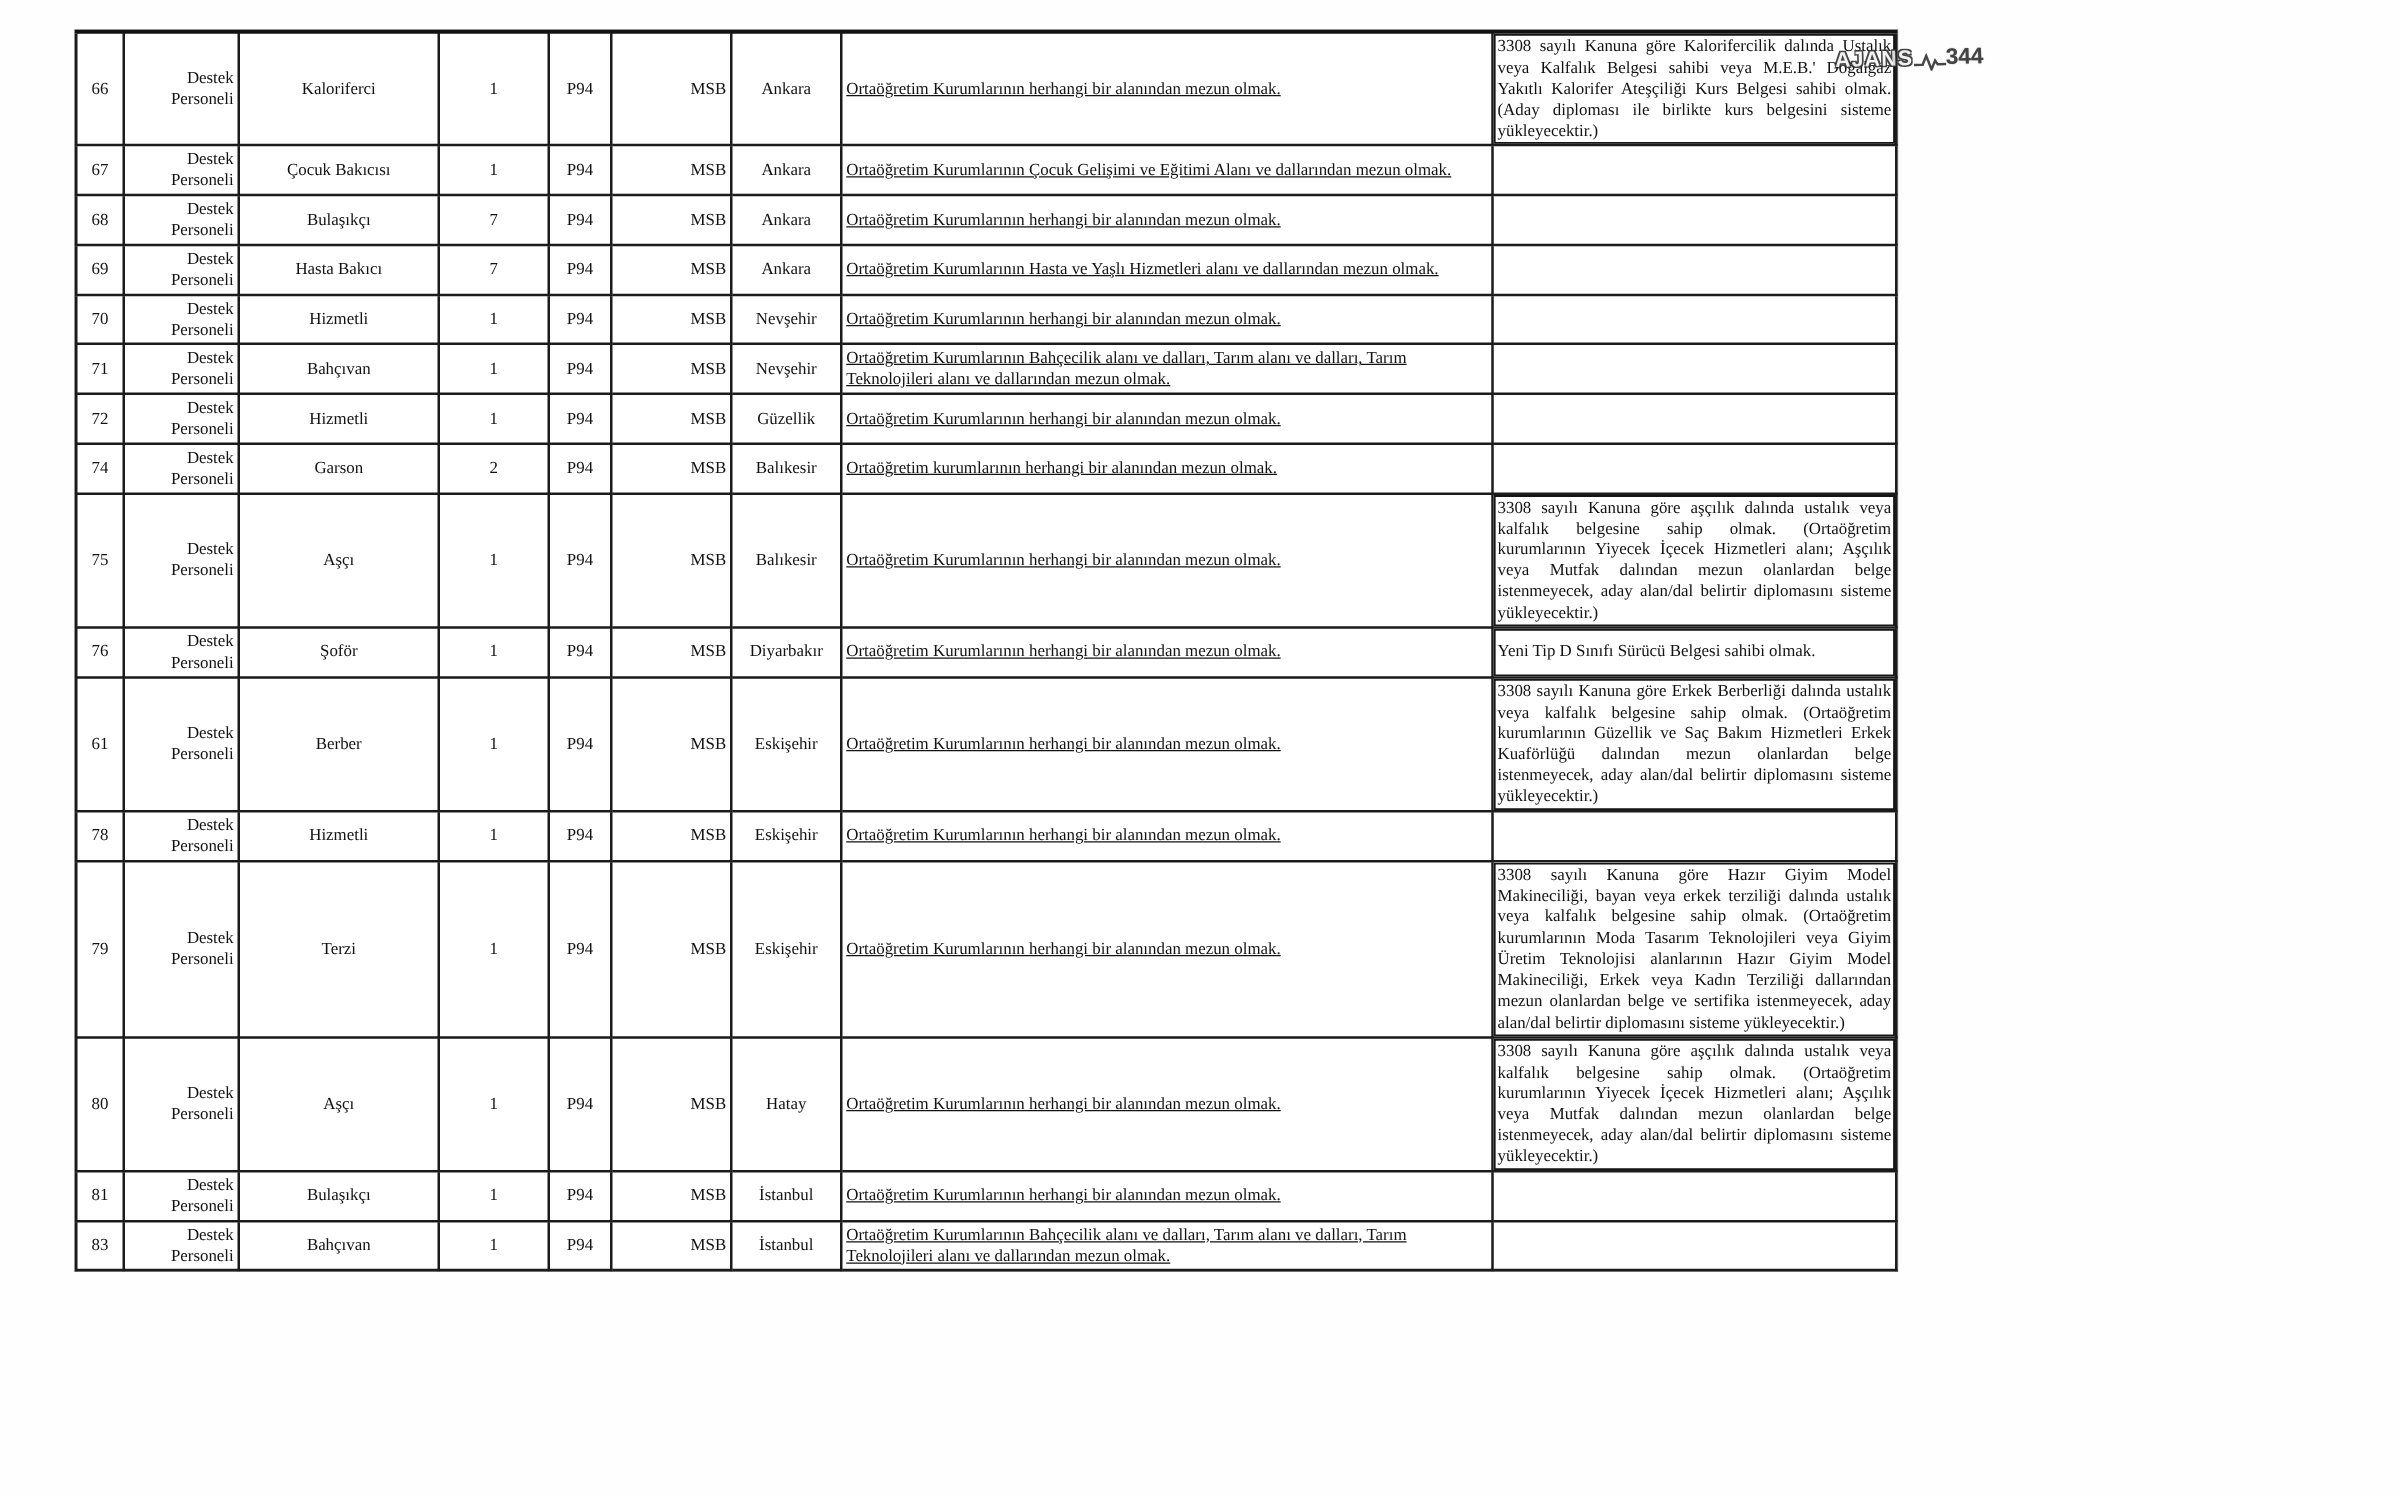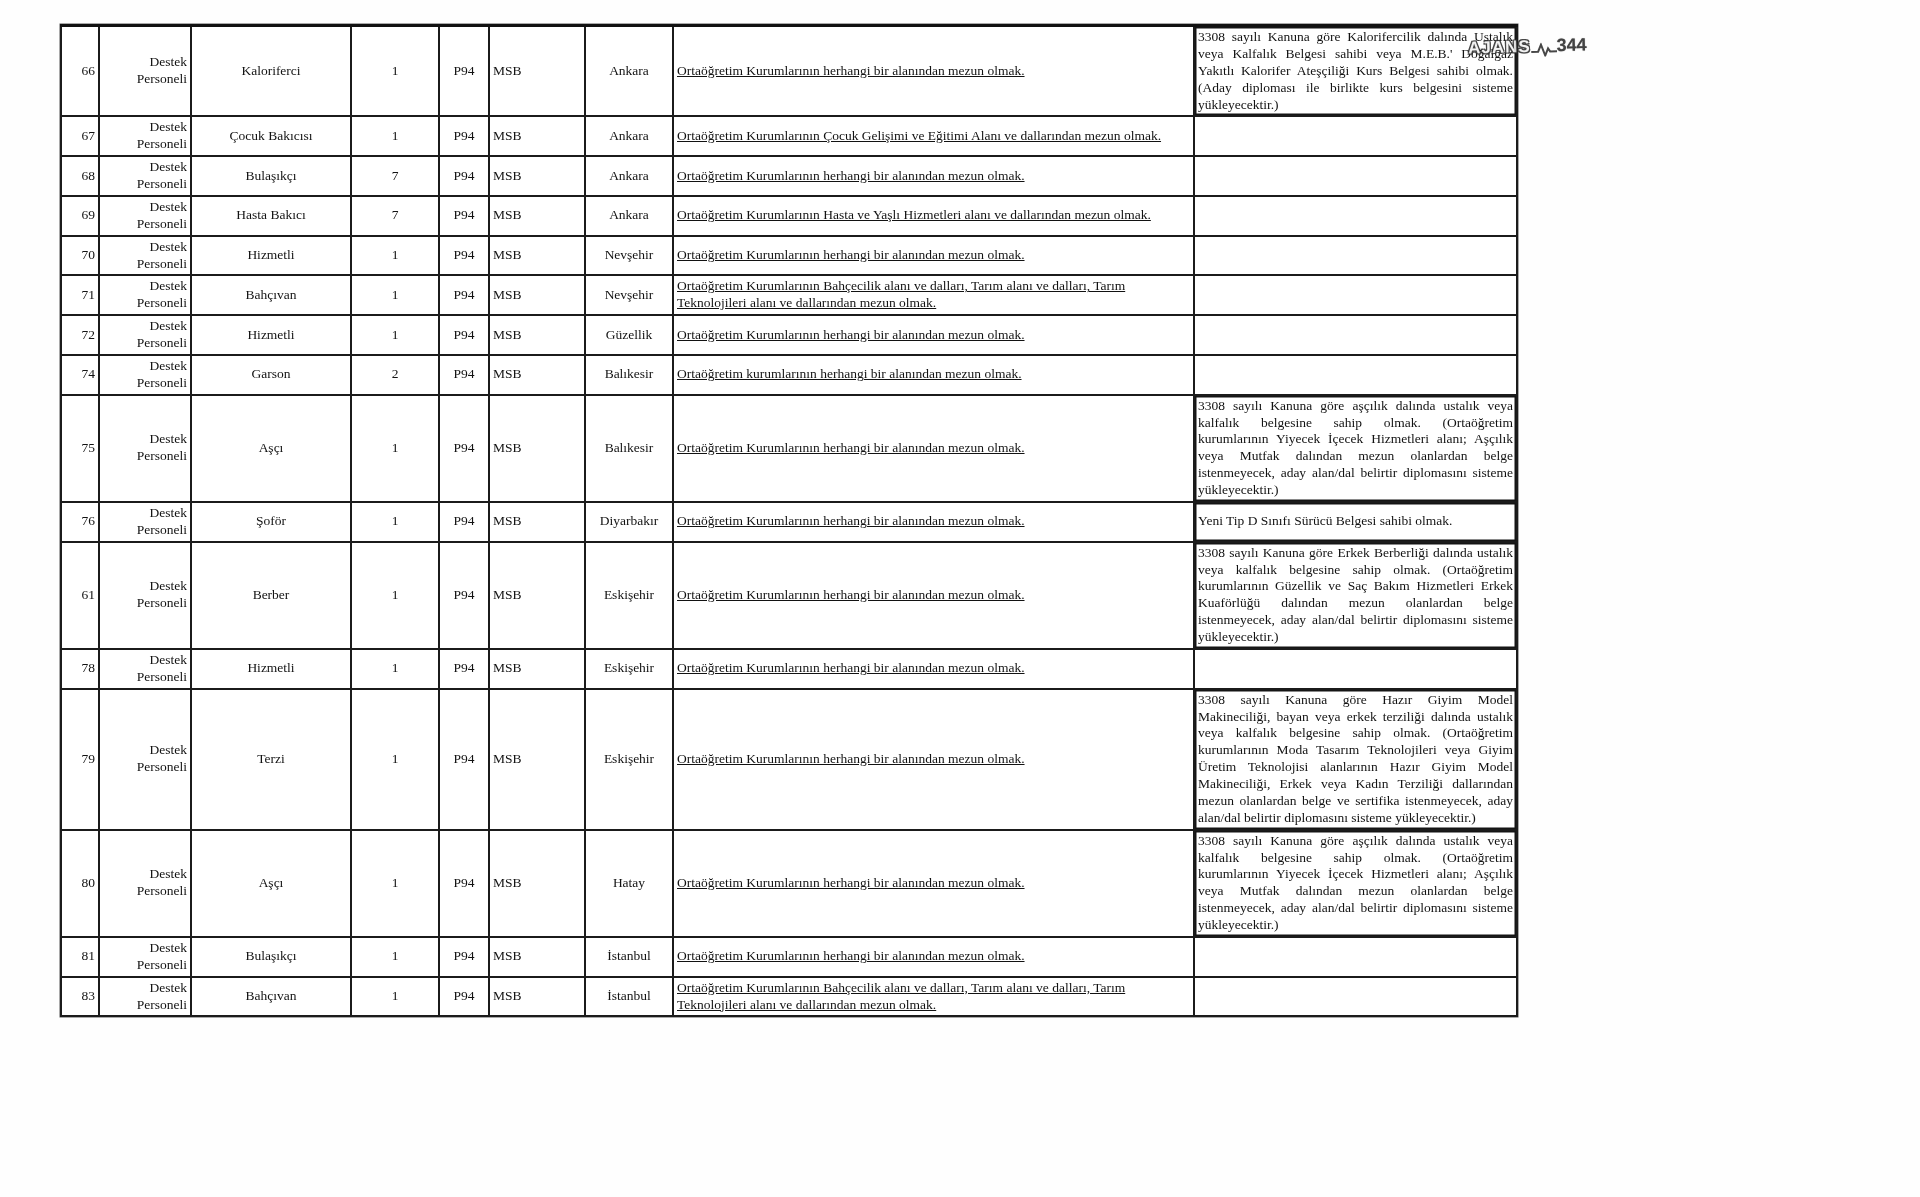--- a/index.html
+++ b/index.html
@@ -35,26 +35,26 @@
     vertical-align: middle;
     font-size: 13.5px;
     line-height: 1.25;
     height: 33px;
     padding: 2px 3px;
     overflow: hidden;
   }
   
   table.job-table { border-top: 3px solid #111; box-shadow: 0 0 0 0.5px #555; }
 
-  td.c-no     { text-align: right; }
+  td.c-no     { text-align: center; }
   td.c-cat    { text-align: right; padding: 2px 8px; }
   td.c-title  { text-align: center; margin-left: 16px; }
   td.c-count  { text-align: center; }
   td.c-code   { text-align: center; }
-  td.c-inst   { text-align: left; }
+  td.c-inst   { text-align: right; }
   td.c-city   { text-align: center; font-size: 13px; }
   td.c-req    { text-align: left; font-size: 12.5px; padding: 3px 6px; text-decoration: underline; }
   td.c-note   { text-align: justify; font-size: 12.5px; line-height: 1.22;
                 padding: 2px 5px; vertical-align: top; }
   td.c-note.boxed {
     box-shadow: inset 0 0 0 1.5px #151515;
   }
 
   .watermark {
     position: absolute;

